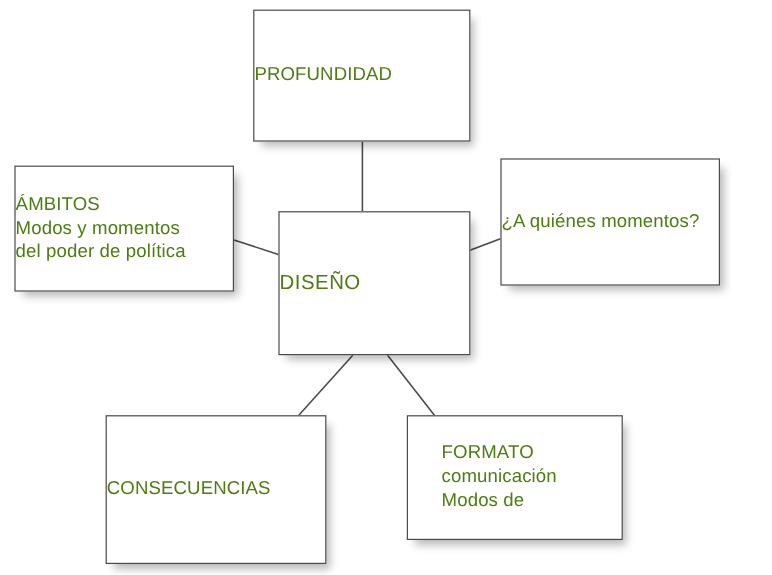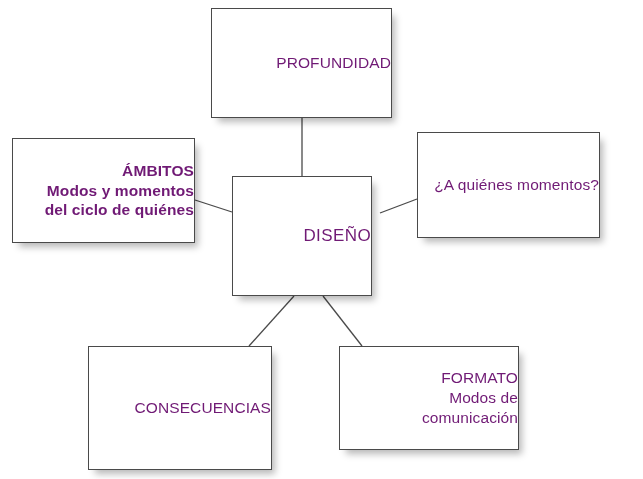--- a/index.html
+++ b/index.html
@@ -26,24 +26,24 @@
   }
   .node {
     position: absolute;
     z-index: 2;
     box-sizing: border-box;
     background: #ffffff;
     border: 1.2px solid #4a4a4a;
     box-shadow: 5px 6px 7px -2px rgba(0,0,0,0.28);
     display: flex;
     flex-direction: column;
-    align-items: flex-end;
+    align-items: flex-start;
     justify-content: center;
     text-align: center;
-    color: #701a75;
+    color: #4d7c0f;
   }
   .node .line {
     display: block;
     line-height: 1.28;
     white-space: nowrap;
   }
   .node .title {
     font-size: 15.5px;
     letter-spacing: 0.1px;
   }
@@ -51,25 +51,25 @@
     font-size: 15.5px;
     letter-spacing: 0.1px;
   }
   .node.center .title {
     font-size: 17px;
     letter-spacing: 0.4px;
   }
 
   
   #node-profundidad { left: 211px; top: 8px;   width: 181px; height: 110px; }
-  #node-ambitos     { left: 12px;  top: 138px; width: 183px; height: 105px; font-weight: bold; }
+  #node-ambitos     { left: 12px;  top: 138px; width: 183px; height: 105px; }
   #node-extension   { left: 417px; top: 132px; width: 183px; height: 106px; }
-  #node-diseno      { left: 232px; top: 176px; width: 140px; height: 120px; padding-left: 12px; }
+  #node-diseno      { left: 232px; top: 176px; width: 160px; height: 120px; }
   #node-consecuencias { left: 88px;  top: 346px; width: 184px; height: 124px; }
-  #node-formato     { left: 339px; top: 346px; width: 180px; height: 104px; }
+  #node-formato     { left: 339px; top: 346px; width: 180px; height: 104px; padding-left: 28px; }
 </style>
 </head>
 <body>
 
 <div id="canvas">
 
   <svg id="edges" viewBox="0 0 643 479" width="643" height="479">
     <line x1="302" y1="176" x2="302" y2="118" stroke="#4a4a4a" stroke-width="1.3"></line>
     <line x1="232" y1="212" x2="195" y2="200" stroke="#4a4a4a" stroke-width="1.3"></line>
     <line x1="380" y1="213" x2="417" y2="199" stroke="#4a4a4a" stroke-width="1.3"></line>
@@ -77,34 +77,34 @@
     <line x1="323" y1="296" x2="362" y2="346" stroke="#4a4a4a" stroke-width="1.3"></line>
   </svg>
 
   <div class="node" id="node-profundidad">
     <span class="line title">PROFUNDIDAD</span>
   </div>
 
   <div class="node" id="node-ambitos">
     <span class="line title">ÁMBITOS</span>
     <span class="line sub">Modos y momentos</span>
-    <span class="line sub">del ciclo de quiénes</span>
+    <span class="line sub">del poder de política</span>
   </div>
 
   <div class="node" id="node-extension">
     <span class="line sub">¿A quiénes momentos?</span>
   </div>
 
   <div class="node center" id="node-diseno">
     <span class="line title">DISEÑO</span>
   </div>
 
   <div class="node" id="node-consecuencias">
     <span class="line title">CONSECUENCIAS</span>
   </div>
 
   <div class="node" id="node-formato">
     <span class="line title">FORMATO</span>
+    <span class="line sub">comunicación</span>
     <span class="line sub">Modos de</span>
-    <span class="line sub">comunicación</span>
   </div>
 
 </div>
 
 </body></html>

